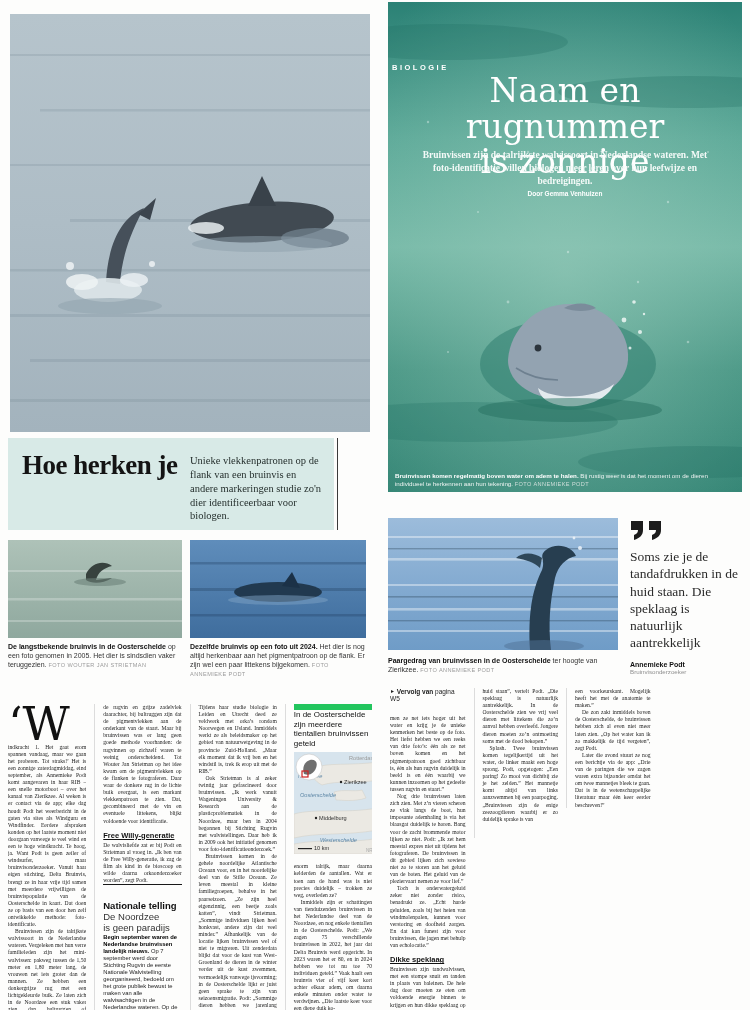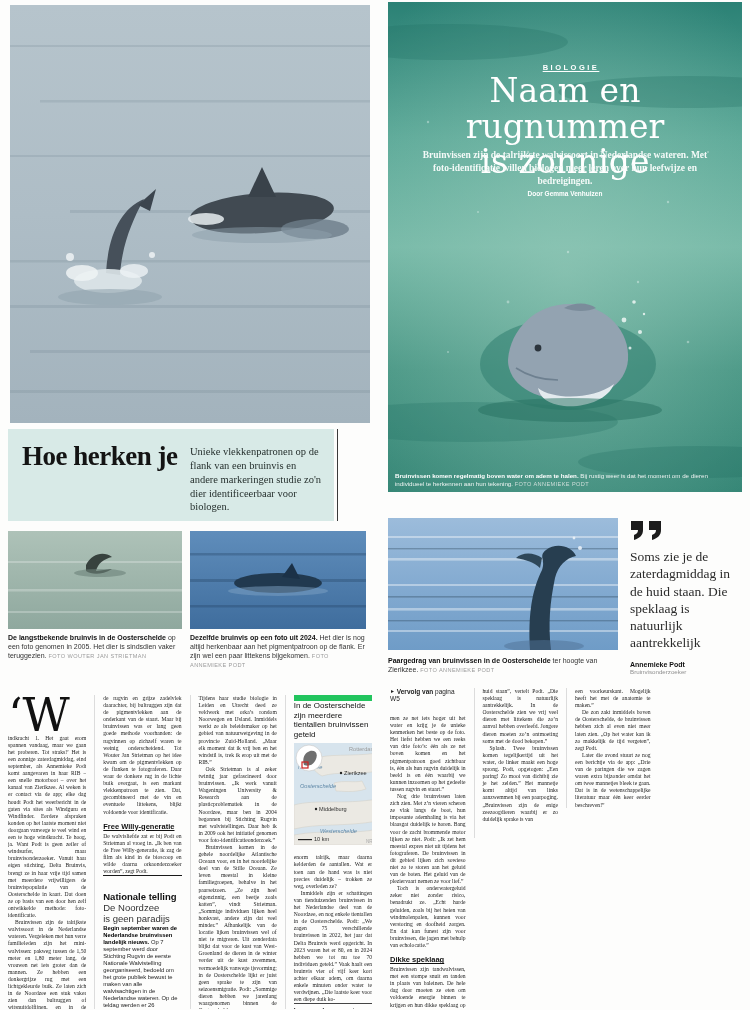--- a/index.html
+++ b/index.html
@@ -35,21 +35,21 @@
   
   .sidebar{margin-top:auto;height:132px;overflow:hidden;border-top:1px solid #191919;background:#fdfdfc;padding-top:16px;font-family:"Liberation Sans",sans-serif;}
   .sb-title{font:bold 9.5px/1.15 "Liberation Sans",sans-serif;color:#111;}
   .sb-sub{font:9.5px/1.15 "Liberation Sans",sans-serif;color:#333;}
   .sb-p{margin:0 0 4px;font-size:5.8px;line-height:7px;color:#222;text-align:left;}
   .sb-p b{color:#000;}
   
   .mapbox{border-top:6px solid #22c55e;margin-bottom:5px;}
   .map-title{font:8px/1.2 "Liberation Sans",sans-serif;color:#111;margin-bottom:4px;}
   
-  .kicker{position:absolute;top:61px;left:12px;right:0;text-align:center;font:bold 7.5px "Liberation Sans",sans-serif;letter-spacing:2.5px;color:#fff;text-decoration:underline;}
+  .kicker{position:absolute;top:61px;left:4px;right:0;font:bold 7.5px "Liberation Sans",sans-serif;letter-spacing:2.5px;color:#fff;}
   .htitle{position:absolute;top:71px;left:0;right:0;text-align:center;font:33px/1.08 "DejaVu Serif",serif;color:#fff;}
   .hdeck{position:absolute;top:147px;left:27px;right:27px;text-align:center;font:bold 9.5px/1.35 "Liberation Serif",serif;color:#f4faf8;}
   .hby{position:absolute;top:188px;left:0;right:0;text-align:center;font:bold 6.5px "Liberation Sans",sans-serif;color:#fff;}
   .hcap{position:absolute;left:7px;right:7px;bottom:4px;font:6.2px/1.25 "Liberation Sans",sans-serif;color:#eef4f2;}
   .hcap b{color:#fff;}
   .hcap .credit{color:#cfdeda;}
   
   .quote{position:absolute;left:630px;top:520px;width:112px;}
   .quote .qmarks{height:20px;margin-bottom:4px;}
   .quote .qtext{font:13.5px/1.28 "Liberation Serif",serif;color:#2b2b2b;}
@@ -57,21 +57,21 @@
   .quote .qrole{font:6.2px "Liberation Sans",sans-serif;color:#8f8f8f;}
   
   .mt-water{font:italic 5.6px "Liberation Sans",sans-serif;fill:#5e87a6;}
   .mt-city{font:5.6px "Liberation Sans",sans-serif;fill:#2f2f2f;}
   .mt-grey{font:5.6px "Liberation Sans",sans-serif;fill:#9a9a9a;}
   .mt-tiny{font:4.6px "Liberation Sans",sans-serif;fill:#aaa;}
 </style>
 </head>
 <body>
 
-<div class="abs" style="left:0;top:3px;width:372px;height:889px;">
+<div class="abs" style="left:0;top:12px;width:372px;height:889px;">
 
   <div class="photo" style="left:10px;top:2px;width:360px;height:418px;">
     <svg width="360" height="418" viewBox="0 0 360 418">
       <defs>
         <linearGradient id="seaL" x1="0" y1="0" x2="0" y2="1">
           <stop offset="0" stop-color="#b6c4cc"></stop>
             <stop offset="0.5" stop-color="#aebdc6"></stop>
             <stop offset="1" stop-color="#a3b3bd"></stop>
         </linearGradient>
       </defs>
@@ -322,21 +322,21 @@
   <div class="cap abs" style="left:0;top:656px;width:224px;">
     <b>Paargedrag van bruinvissen in de Oosterschelde</b> <span>ter hoogte van Zierikzee.</span>
     <span class="credit">FOTO ANNEMIEKE PODT</span>
   </div>
 
   <div class="quote" style="left:242px;">
     <svg class="qmarks" width="34" height="20" viewBox="0 0 34 20">
       <path d="M1,1 h12 v9 c0,5 -3,8 -9,10 v-5 c3,-1 4,-3 4,-5 h-7 z" fill="#1c1c1c"></path>
       <path d="M19,1 h12 v9 c0,5 -3,8 -9,10 v-5 c3,-1 4,-3 4,-5 h-7 z" fill="#1c1c1c"></path>
     </svg>
-    <div class="qtext">Soms zie je de zaterdagmiddag in de huid staan. Die speklaag is natuurlijk aantrekkelijk</div>
+    <div class="qtext">Soms zie je de tandafdrukken in de huid staan. Die speklaag is natuurlijk aantrekkelijk</div>
     <div class="qname">Annemieke Podt</div>
     <div class="qrole">Bruinvisonderzoeker</div>
   </div>
 
   <div class="cols" style="left:2px;top:688px;width:352px;">
     <div class="col rcol" style="height:320px;">
       <div class="marker"><span class="arr">►</span> <b>Vervolg van</b> <span>pagina W5</span></div>
       <p class="body-p">men ze net iets hoger uit het water en krijg je de unieke kenmerken het beste op de foto. Het liefst hebben we een reeks van drie foto’s: één als ze net boven komen en het pigmentpatroon goed zichtbaar is, één als hun rugvin duidelijk in beeld is en één waarbij we kunnen inzoomen op het gedeelte tussen rugvin en staart.”</p>
       <p class="body-p indent">Nog drie bruinvissen laten zich zien. Met z’n vieren scheren ze vlak langs de boot, hun imposante ademhaling is via het blaasgat duidelijk te horen. Bang voor de zacht brommende motor lijken ze niet. Podt: „Ik zet hem meestal expres niet uit tijdens het fotograferen. De bruinvissen in dit gebied lijken zich sowieso niet zo te storen aan het geluid van de boten. Het geluid van de pleziervaart nemen ze voor lief.”</p>
       <p class="body-p indent">Toch is onderwatergeluid zeker niet zonder risico, benadrukt ze. „Echt harde geluiden, zoals bij het heien van windmolenpalen, kunnen voor verstoring en doofheid zorgen. En dat kan funest zijn voor bruinvissen, die jagen met behulp van echolocatie.”</p>

